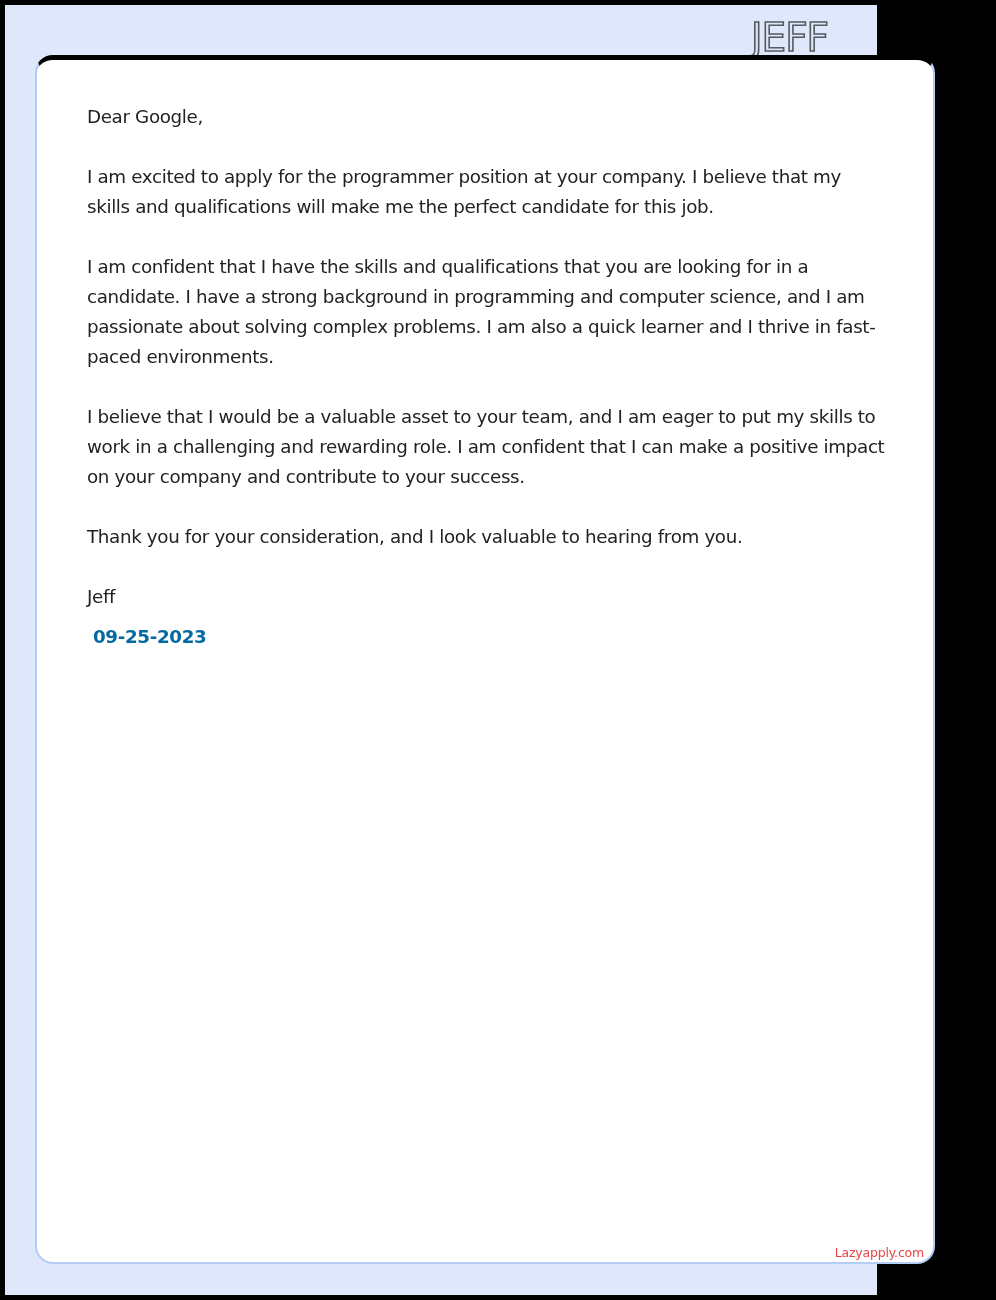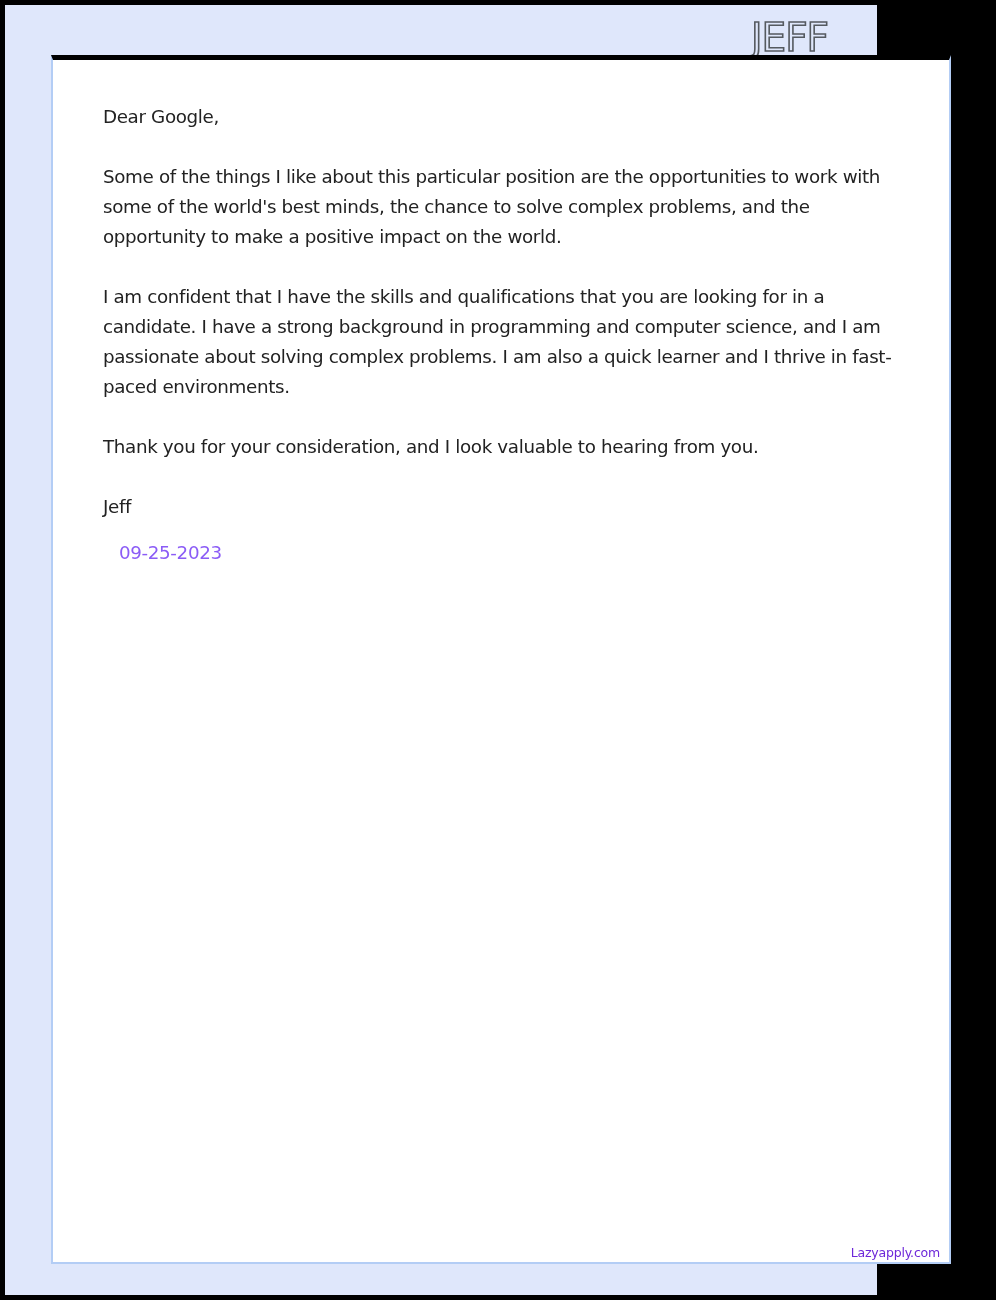--- a/index.html
+++ b/index.html
@@ -29,72 +29,75 @@
       font-family: "DejaVu Sans", sans-serif;
       font-size: 39px;
       line-height: 40px;
       color: #dfe7fb;
       -webkit-text-stroke: 1.6px #555a60;
       letter-spacing: -1px;
       font-weight: normal;
     }
     .page {
       position: absolute;
-      left: 46px;
+      left: 30px;
       top: 50px;
       width: 896px;
       height: 1202px;
       background: #ffffff;
       border-top: 5px solid #000000;
       border-left: 2px solid #b3cdf5;
       border-right: 2px solid #b3cdf5;
       border-bottom: 2px solid #b3cdf5;
+      border-radius: 18px;
     }
     .letter {
       position: absolute;
       left: 50px;
       top: 42px;
       width: 800px;
       font-family: "DejaVu Sans", sans-serif;
       font-size: 18.3px;
       line-height: 30px;
       color: #222222;
       letter-spacing: -0.35px;
     }
     .letter p {
       margin: 0 0 30px 0;
     }
     .letter p.signature {
       margin-bottom: 10px;
     }
     .letter .date {
-      color: #8b5cf6;
-      margin: 16px;
+      color: #0369a1;
+      margin: 6px;
+      font-weight: bold;
     }
     .footer-credit {
       position: absolute;
       right: 9px;
       bottom: 2px;
       font-family: "DejaVu Sans", sans-serif;
       font-size: 12.5px;
-      color: #6d28d9;
+      color: #ef4444;
       letter-spacing: -0.2px;
     }
   </style>
 </head>
 <body>
 
 <div class="frame">
   <div class="brand-name">JEFF</div>
 
   <div class="page">
     <div class="letter">
       <p>Dear Google,</p>
-      <p>Some of the things I like about this particular position are the opportunities to work with some of the world's best minds, the chance to solve complex problems, and the opportunity to make a positive impact on the world.</p>
+      <p>I am excited to apply for the programmer position at your company. I believe that my skills and qualifications will make me the perfect candidate for this job.</p>
       <p>I am confident that I have the skills and qualifications that you are looking for in a candidate. I have a strong background in programming and computer science, and I am passionate about solving complex problems. I am also a quick learner and I thrive in fast-paced environments.</p>
+      <p>I believe that I would be a valuable asset to your team, and I am eager to put my skills to work in a challenging and rewarding role. I am confident that I can make a positive impact on your company and contribute to your success.</p>
       <p>Thank you for your consideration, and I look valuable to hearing from you.</p>
       <p class="signature">Jeff</p>
       <p class="date">09-25-2023</p>
     </div>
 
     <div class="footer-credit">Lazyapply.com</div>
   </div>
 </div>
 
 </body></html>

